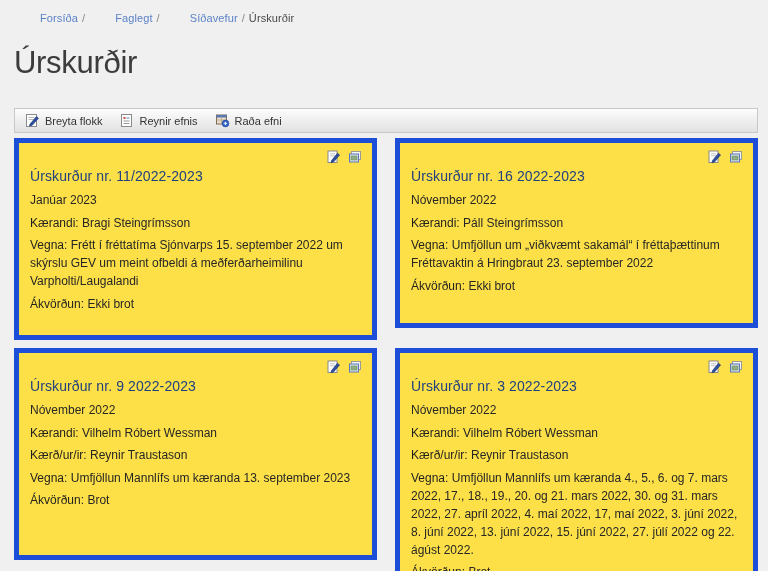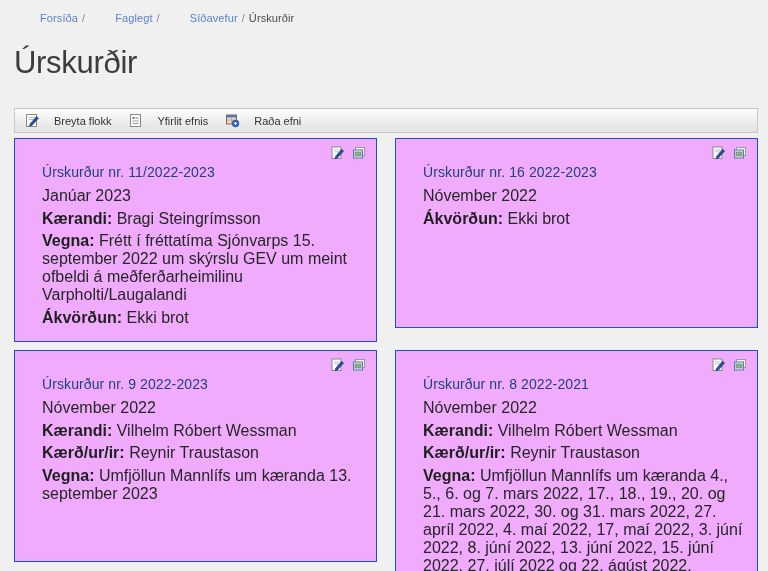--- a/index.html
+++ b/index.html
@@ -32,44 +32,44 @@
     height: 25px;
     border: 1px solid #c8c8c9;
     background: linear-gradient(#fdfdfd, #ececec 60%, #e2e2e3);
     display: flex;
     align-items: center;
     padding: 0 4px;
   }
   .tb-btn {
     display: inline-flex;
     align-items: center;
-    gap: 14px;
+    gap: 5px;
     border: none;
     background: transparent;
     font-family: inherit;
     font-size: 11px;
     color: #333;
     padding: 3px 11px 3px 6px;
     cursor: pointer;
   }
   .tb-btn svg { display: block; }
 
   
   .cards {
     margin-top: 5px;
     display: grid;
     grid-template-columns: 1fr 1fr;
     column-gap: 18px;
     row-gap: 8px;
     align-items: start;
   }
   .card {
-    background: #f0abfc;
-    border: 1px solid #1d4ed8;
-    padding: 7px 10px 10px 27px;
+    background: #fde047;
+    border: 5px solid #1d4ed8;
+    padding: 7px 10px 10px 11px;
   }
   .card:nth-child(1) { min-height: 202px; }
   .card:nth-child(2) { min-height: 190px; }
   .card:nth-child(3) { min-height: 212px; }
   .card:nth-child(4) { min-height: 212px; }
 
   .card-actions {
     display: flex;
     justify-content: flex-end;
     gap: 7px;
@@ -81,26 +81,26 @@
     display: inline-block;
     margin-top: 3px;
     font-size: 14px;
     color: #21407f;
     text-decoration: none;
     cursor: pointer;
     letter-spacing: .1px;
   }
   .card-body { margin-top: 6px; }
   .card-body p {
-    font-size: 16px;
+    font-size: 12px;
     line-height: 18px;
     margin: 4.5px 0;
     color: #262626;
   }
-  .card-body p strong { font-weight: 700; color: #1f1f1f; }
+  .card-body p strong { font-weight: 400; color: #1f1f1f; }
 </style>
 </head>
 <body>
 
 <div class="page-wrap">
 
   <div class="breadcrumb">
     <a>Forsíða</a><span class="sep">/</span><a>Faglegt</a><span class="sep">/</span><a>Síðavefur</a><span class="sep">/</span><span class="current">Úrskurðir</span>
   </div>
 
@@ -121,21 +121,21 @@
     <button class="tb-btn">
       <span>
         <svg width="15" height="15" viewBox="0 0 15 15">
           <rect x="2.5" y="1.5" width="10" height="12" fill="#ffffff" stroke="#8a8a8a" stroke-width="1"></rect>
           <rect x="4.5" y="4" width="2" height="2" fill="#c34a3f"></rect>
           <line x1="7.5" y1="5" x2="10.5" y2="5" stroke="#5b82c6" stroke-width="1"></line>
           <line x1="4.5" y1="8" x2="10.5" y2="8" stroke="#9a9a9a" stroke-width="1"></line>
           <line x1="4.5" y1="10.5" x2="10.5" y2="10.5" stroke="#9a9a9a" stroke-width="1"></line>
         </svg>
       </span>
-      <span>Yfirlit efnis</span>
+      <span>Reynir efnis</span>
     </button>
     <button class="tb-btn">
       <span>
         <svg width="15" height="15" viewBox="0 0 15 15">
           <rect x="1.5" y="2" width="10" height="9" fill="#e8dcc8" stroke="#7a6a55" stroke-width="1"></rect>
           <rect x="1.5" y="2" width="10" height="2.5" fill="#5a76b5"></rect>
           <line x1="1.5" y1="7" x2="11.5" y2="7" stroke="#b3a告a" stroke-width="0"></line>
           <line x1="1.5" y1="7" x2="11.5" y2="7" stroke="#b5a58c" stroke-width="0.8"></line>
           <line x1="6.5" y1="4.5" x2="6.5" y2="11" stroke="#b5a58c" stroke-width="0.8"></line>
           <circle cx="10.5" cy="10.5" r="3.4" fill="#3566c8" stroke="#1e418c" stroke-width="0.6"></circle>
@@ -189,20 +189,22 @@
           <svg width="14" height="14" viewBox="0 0 14 14">
             <rect x="3.5" y="1.5" width="9" height="8" fill="#f4f4f4" stroke="#9a9a9a" stroke-width="1"></rect>
             <rect x="1.5" y="4" width="9" height="8" fill="#dde4ee" stroke="#5a76b5" stroke-width="1"></rect>
             <rect x="3" y="6" width="6" height="4" fill="#8fae85" stroke="#6a8a60" stroke-width="0.6"></rect>
           </svg>
         </span>
       </div>
       <a class="card-title">Úrskurður nr. 16 2022-2023</a>
       <div class="card-body">
         <p>Nóvember 2022</p>
+        <p><strong>Kærandi:</strong> <span>Páll Steingrímsson</span></p>
+        <p><strong>Vegna:</strong> <span>Umfjöllun um „viðkvæmt sakamál“ í fréttaþættinum Fréttavaktin á Hringbraut 23. september 2022</span></p>
         <p><strong>Ákvörðun:</strong> <span>Ekki brot</span></p>
       </div>
     </div>
 
     <div class="card">
       <div class="card-actions">
         <span>
           <svg width="14" height="14" viewBox="0 0 14 14">
             <rect x="1" y="1" width="9" height="11.5" fill="#ffffff" stroke="#8a8a8a" stroke-width="1"></rect>
             <line x1="3" y1="3.8" x2="8" y2="3.8" stroke="#c2c2c2" stroke-width="1"></line>
@@ -217,42 +219,43 @@
             <rect x="3" y="6" width="6" height="4" fill="#8fae85" stroke="#6a8a60" stroke-width="0.6"></rect>
           </svg>
         </span>
       </div>
       <a class="card-title">Úrskurður nr. 9 2022-2023</a>
       <div class="card-body">
         <p>Nóvember 2022</p>
         <p><strong>Kærandi:</strong> <span>Vilhelm Róbert Wessman</span></p>
         <p><strong>Kærð/ur/ir:</strong> <span>Reynir Traustason</span></p>
         <p><strong>Vegna:</strong> <span>Umfjöllun Mannlífs um kæranda 13. september 2023</span></p>
-      </div>
-    </div>
-
-    <div class="card">
-      <div class="card-actions">
-        <span>
-          <svg width="14" height="14" viewBox="0 0 14 14">
-            <rect x="1" y="1" width="9" height="11.5" fill="#ffffff" stroke="#8a8a8a" stroke-width="1"></rect>
-            <line x1="3" y1="3.8" x2="8" y2="3.8" stroke="#c2c2c2" stroke-width="1"></line>
-            <line x1="3" y1="5.8" x2="8" y2="5.8" stroke="#c2c2c2" stroke-width="1"></line>
-            <path d="M4.5 10.5 L10.5 3.2 L12.6 5 L6.5 12 L4 12.8 Z" fill="#2d4e9e" stroke="#1c3470" stroke-width="0.6"></path>
-          </svg>
-        </span>
-        <span>
-          <svg width="14" height="14" viewBox="0 0 14 14">
-            <rect x="3.5" y="1.5" width="9" height="8" fill="#f4f4f4" stroke="#9a9a9a" stroke-width="1"></rect>
-            <rect x="1.5" y="4" width="9" height="8" fill="#dde4ee" stroke="#5a76b5" stroke-width="1"></rect>
-            <rect x="3" y="6" width="6" height="4" fill="#8fae85" stroke="#6a8a60" stroke-width="0.6"></rect>
-          </svg>
-        </span>
-      </div>
-      <a class="card-title">Úrskurður nr. 8 2022-2021</a>
+        <p><strong>Ákvörðun:</strong> <span>Brot</span></p>
+      </div>
+    </div>
+
+    <div class="card">
+      <div class="card-actions">
+        <span>
+          <svg width="14" height="14" viewBox="0 0 14 14">
+            <rect x="1" y="1" width="9" height="11.5" fill="#ffffff" stroke="#8a8a8a" stroke-width="1"></rect>
+            <line x1="3" y1="3.8" x2="8" y2="3.8" stroke="#c2c2c2" stroke-width="1"></line>
+            <line x1="3" y1="5.8" x2="8" y2="5.8" stroke="#c2c2c2" stroke-width="1"></line>
+            <path d="M4.5 10.5 L10.5 3.2 L12.6 5 L6.5 12 L4 12.8 Z" fill="#2d4e9e" stroke="#1c3470" stroke-width="0.6"></path>
+          </svg>
+        </span>
+        <span>
+          <svg width="14" height="14" viewBox="0 0 14 14">
+            <rect x="3.5" y="1.5" width="9" height="8" fill="#f4f4f4" stroke="#9a9a9a" stroke-width="1"></rect>
+            <rect x="1.5" y="4" width="9" height="8" fill="#dde4ee" stroke="#5a76b5" stroke-width="1"></rect>
+            <rect x="3" y="6" width="6" height="4" fill="#8fae85" stroke="#6a8a60" stroke-width="0.6"></rect>
+          </svg>
+        </span>
+      </div>
+      <a class="card-title">Úrskurður nr. 3 2022-2023</a>
       <div class="card-body">
         <p>Nóvember 2022</p>
         <p><strong>Kærandi:</strong> <span>Vilhelm Róbert Wessman</span></p>
         <p><strong>Kærð/ur/ir:</strong> <span>Reynir Traustason</span></p>
         <p><strong>Vegna:</strong> <span>Umfjöllun Mannlífs um kæranda 4., 5., 6. og 7. mars 2022, 17., 18., 19., 20. og 21. mars 2022, 30. og 31. mars 2022, 27. apríl 2022, 4. maí 2022, 17, maí 2022, 3. júní 2022, 8. júní 2022, 13. júní 2022, 15. júní 2022, 27. júlí 2022 og 22. ágúst 2022.</span></p>
         <p><strong>Ákvörðun:</strong> <span>Brot</span></p>
       </div>
     </div>
 
   </div>

